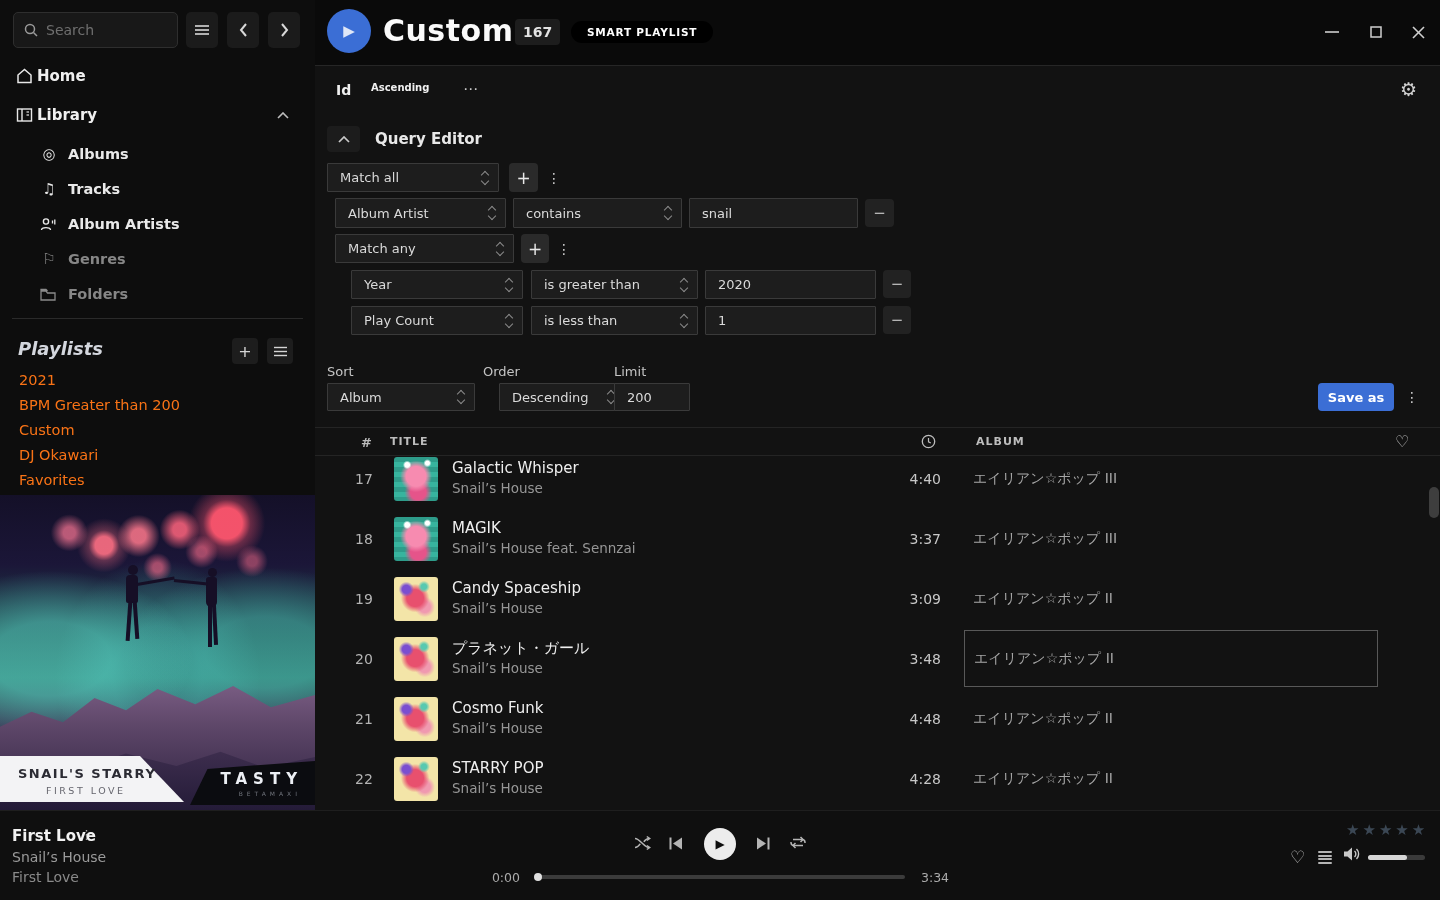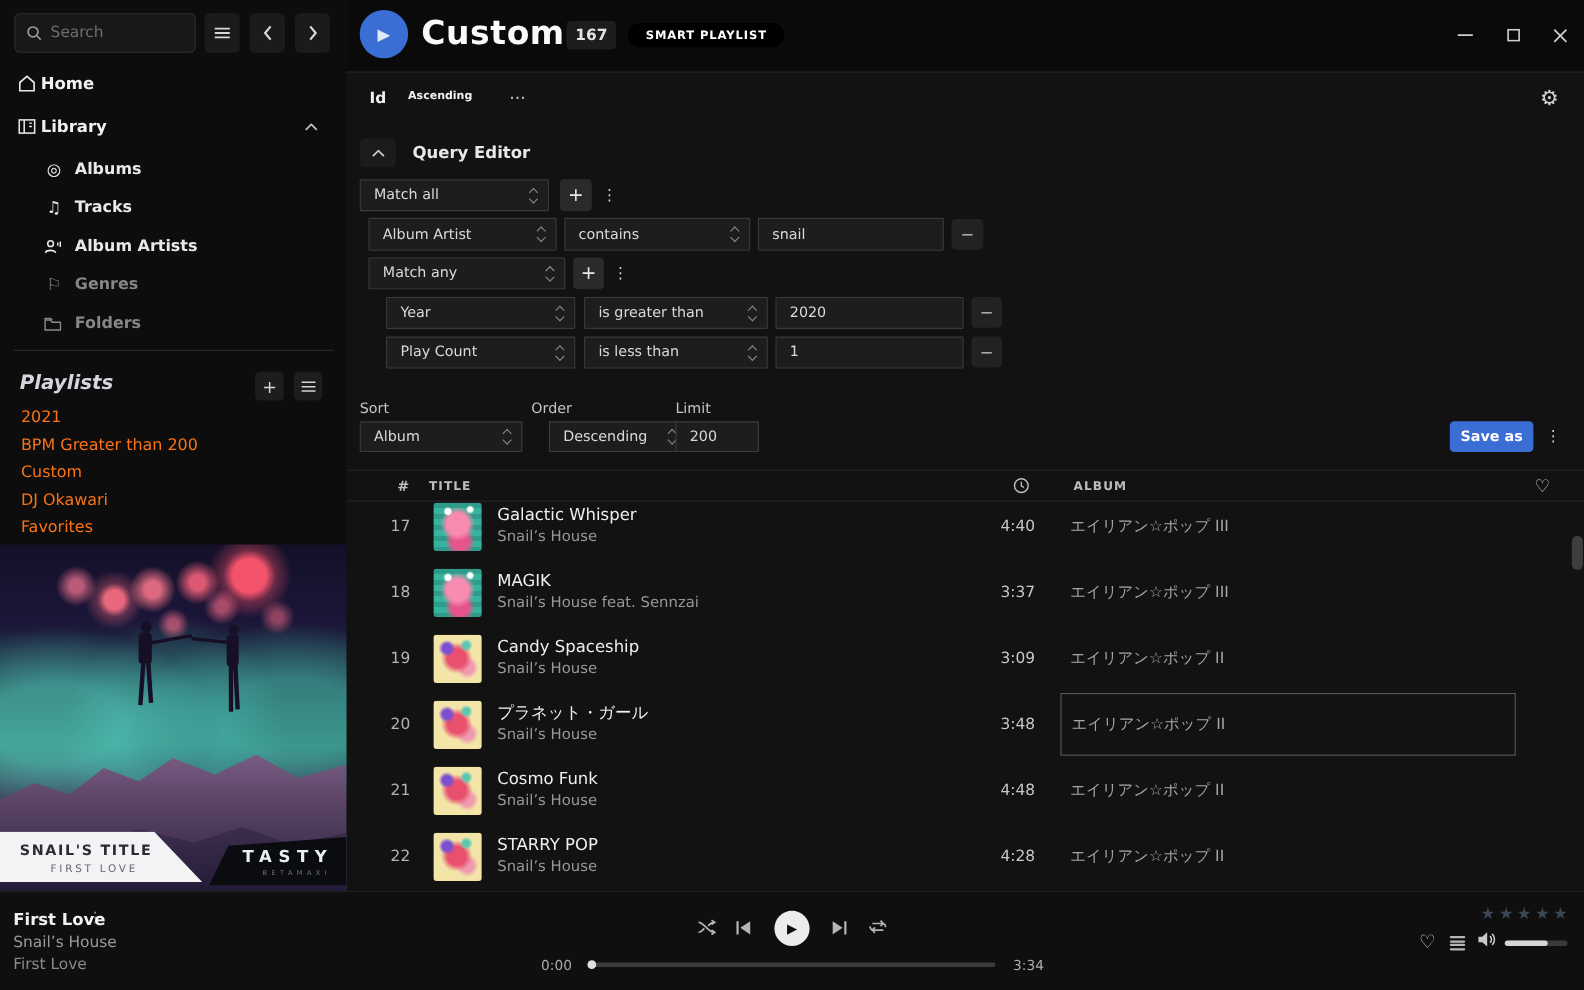--- a/index.html
+++ b/index.html
@@ -294,21 +294,21 @@
       <div class="fig" style="left:134px;top:106px;width:4px;height:38px;transform:rotate(-4deg);"></div>
       <div class="fig" style="left:137px;top:88px;width:38px;height:3px;transform:rotate(-10deg);transform-origin:left center;"></div>
       <div class="fig" style="left:208px;top:73px;width:9px;height:9px;border-radius:50%;"></div>
       <div class="fig" style="left:206px;top:82px;width:11px;height:30px;border-radius:3px 3px 5px 5px;"></div>
       <div class="fig" style="left:208px;top:110px;width:3.5px;height:42px;"></div>
       <div class="fig" style="left:213px;top:110px;width:3.5px;height:40px;transform:rotate(-3deg);"></div>
       <div class="fig" style="left:174px;top:84px;width:34px;height:3px;transform:rotate(6deg);transform-origin:left center;"></div>
 
       <div class="np-banner-white"></div>
       <div class="np-banner-black"></div>
-      <div class="np-art-artist">SNAIL'S TITLE</div>
+      <div class="np-art-artist">SNAIL'S STARRY</div>
       <div class="np-art-album">FIRST LOVE</div>
       <div class="np-label">TASTY</div>
       <div class="np-label-sub">BETAMAXI</div>
     </div>
   </div>
 
   <div id="titlebar">
     <div class="play-circle">
       <span>▶</span>
     </div>

